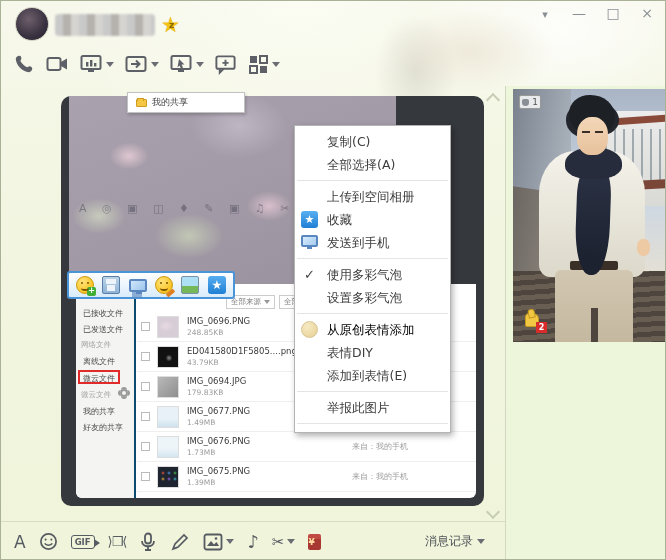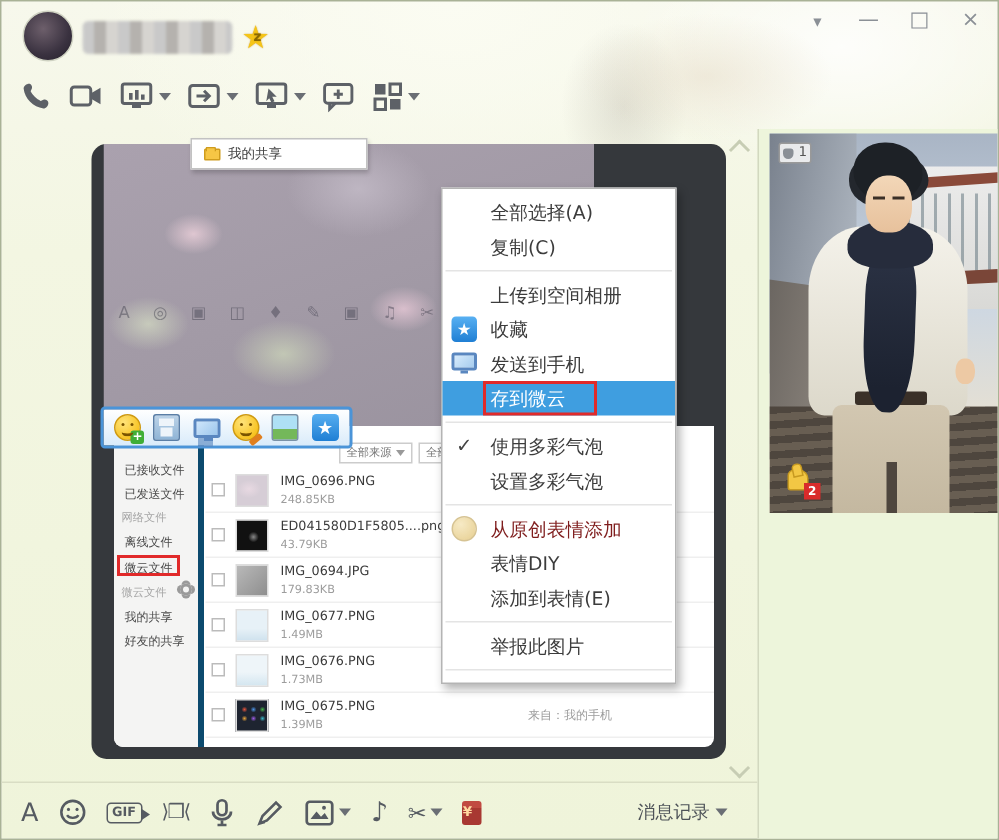--- a/index.html
+++ b/index.html
@@ -49,21 +49,21 @@
       radial-gradient(60px 40px at 170px 30px, rgba(196,188,200,.8), rgba(196,188,200,0) 80%),
       linear-gradient(160deg,#aaa1ae 0%, #a29aa6 50%, #99929e 100%); }
   .mini-icons { position:absolute; left:10px; top:106px; font-size:11px; letter-spacing:6px; color:rgba(55,55,68,.42); white-space:nowrap; }
   .inner-darkbtn { position:absolute; right:32px; bottom:2px; width:38px; height:30px; background:#3b3e44; border-radius:3px 3px 0 0; opacity:.85; }
   .folder-menu { position:absolute; left:58px; top:-4px; width:118px; background:#fff; border:1px solid #c2c2c2; box-shadow:1px 2px 3px rgba(0,0,0,.2); padding:2px 0; }
   .fm-item { display:flex; align-items:center; gap:5px; height:15px; padding-left:8px; font-size:9px; color:#444; }
   .fold-ic { width:11px; height:8px; background:#f6c645; border:1px solid #cf9c1d; border-radius:1px; position:relative; }
   .fold-ic:before { content:""; position:absolute; left:0; top:-2px; width:5px; height:2px; background:#f6c645; border:1px solid #cf9c1d; border-bottom:none; border-radius:1px 1px 0 0; }
   
   .filemgr { position:absolute; left:15px; top:188px; width:400px; height:214px; background:#fff; border-radius:0 0 6px 6px; overflow:hidden; }
-  .fm-side { position:absolute; left:0; top:0; width:60px; height:214px; background:#f4f4f3; border-right:4px solid #0c4a6e; }
+  .fm-side { position:absolute; left:0; top:0; width:60px; height:214px; background:#f4f4f3; border-right:2px solid #0c4a6e; }
   .side-item { position:absolute; left:7px; font-size:8px; color:#4a4a4a; white-space:nowrap; }
   .side-head { color:#a5a5a5; font-size:7.5px; left:5px; }
   .red-note { position:absolute; border:2px solid #e12a2a; }
   .side-redbox { left:2px; top:86px; width:42px; height:14px; }
   .gear { position:absolute; left:44px; top:105px; width:8px; height:8px; border:2px solid #9a9a9a; border-radius:50%;
     box-shadow:0 -3px 0 -1px #9a9a9a, 0 3px 0 -1px #9a9a9a, -3px 0 0 -1px #9a9a9a, 3px 0 0 -1px #9a9a9a; }
   .fm-filters { position:absolute; left:150px; top:11px; display:flex; gap:4px; }
   .filter { display:flex; align-items:center; gap:3px; height:14px; border:1px solid #ccc; background:#fff; padding:0 4px; font-size:7.5px; color:#777; }
   .filter .dd { border-left-width:3px; border-right-width:3px; border-top-width:4px; border-top-color:#999; }
   .file-row { position:absolute; left:61px; width:339px; height:30px; border-bottom:1px solid #efefef; }
@@ -99,21 +99,21 @@
   .ic-save:after { content:""; position:absolute; left:4px; bottom:2px; width:8px; height:6px; background:#eef4fa; }
   .ic-mon { border:2px solid #5a87c0; border-radius:2px; background:linear-gradient(135deg,#cfe6fb,#9cc6ec); height:13px; margin-top:1px; }
   .ic-mon:after { content:""; position:absolute; left:5px; bottom:-4px; width:6px; height:2px; background:#5a87c0; box-shadow:-2px 2px 0 2px #5a87c0a0; }
   .ic-pic { border:1px solid #7a92a8; border-radius:2px; background:linear-gradient(180deg,#aee0f5 55%, #74b85a 55%); }
   .ic-fav { background:linear-gradient(180deg,#57aef0,#1f7fd4); border-radius:3px; color:#fff; font-size:12px; line-height:18px; text-align:center; }
   
   .ctx-menu { position:absolute; left:293px; top:124px; width:157px; background:#fff; border:1px solid #b4b4b4;
     box-shadow:2px 3px 6px rgba(0,0,0,.3); padding:4px 0; z-index:20; }
   .mi { position:relative; height:23px; line-height:23px; padding-left:32px; font-size:12.5px; color:#3c3c3c; white-space:nowrap; }
   .mi.hl { background:#3f9ee0; color:#fff; }
-  .mi.dis { color:#7f1d1d; }
+  .mi.dis { color:#000000; }
   .mi .gut { position:absolute; left:6px; top:3px; width:17px; height:17px; }
   .mi-sep { height:1px; background:#e4e4e4; margin:4px 2px; }
   .mi-star { background:linear-gradient(180deg,#58b0f2,#1f7fd4); border-radius:3px; color:#fff; font-size:11px; line-height:17px; text-align:center; }
   .mi-moni { border:2px solid #5a87c0; border-radius:2px; height:12px !important; top:4px !important; background:linear-gradient(135deg,#d7ebfc,#a6ccee); }
   .mi-moni:after { content:""; position:absolute; left:4px; bottom:-4px; width:5px; height:2px; background:#5a87c0; }
   .mi-check { font-size:13px; color:#444; line-height:17px; text-align:center; }
   .mi-emoji { border-radius:50%; background:radial-gradient(circle at 35% 30%, #f4e3b2, #e4c87e 75%); opacity:.75; border:1px solid #c9b070; }
   .mi-arrow { position:absolute; right:8px; top:7px; width:0; height:0; border-top:4px solid transparent; border-bottom:4px solid transparent; border-left:5px solid #777; }
   .ctx-redbox { left:27px; top:0px; width:76px; height:23px; z-index:2; }
   
@@ -321,27 +321,26 @@
       <span class="hb-ic ic-mon"></span>
       <span class="hb-ic ic-smile">
           <span class="pencil-badge"></span>
         </span>
       <span class="hb-ic ic-pic"></span>
       <span class="hb-ic ic-fav">★</span>
     </div>
   </div>
 
   <div class="ctx-menu">
+    <div class="mi">复制(C)</div>
     <div class="mi">全部选择(A)</div>
-    <div class="mi">复制(C)</div>
     <div class="mi-sep"></div>
     <div class="mi">上传到空间相册</div>
     <div class="mi"><span class="gut mi-star">★</span><span>收藏</span></div>
     <div class="mi"><span class="gut mi-moni"></span><span>发送到手机</span></div>
-    <div class="mi hl"><span>存到微云</span><span class="red-note ctx-redbox"></span></div>
     <div class="mi-sep"></div>
     <div class="mi"><span class="gut mi-check">✓</span><span>使用多彩气泡</span></div>
     <div class="mi">设置多彩气泡</div>
     <div class="mi-sep"></div>
     <div class="mi dis"><span class="gut mi-emoji"></span><span>从原创表情添加</span></div>
     <div class="mi">表情DIY</div>
     <div class="mi">添加到表情(E)</div>
     <div class="mi-sep"></div>
     <div class="mi">举报此图片</div>
     <div class="mi-sep"></div>

